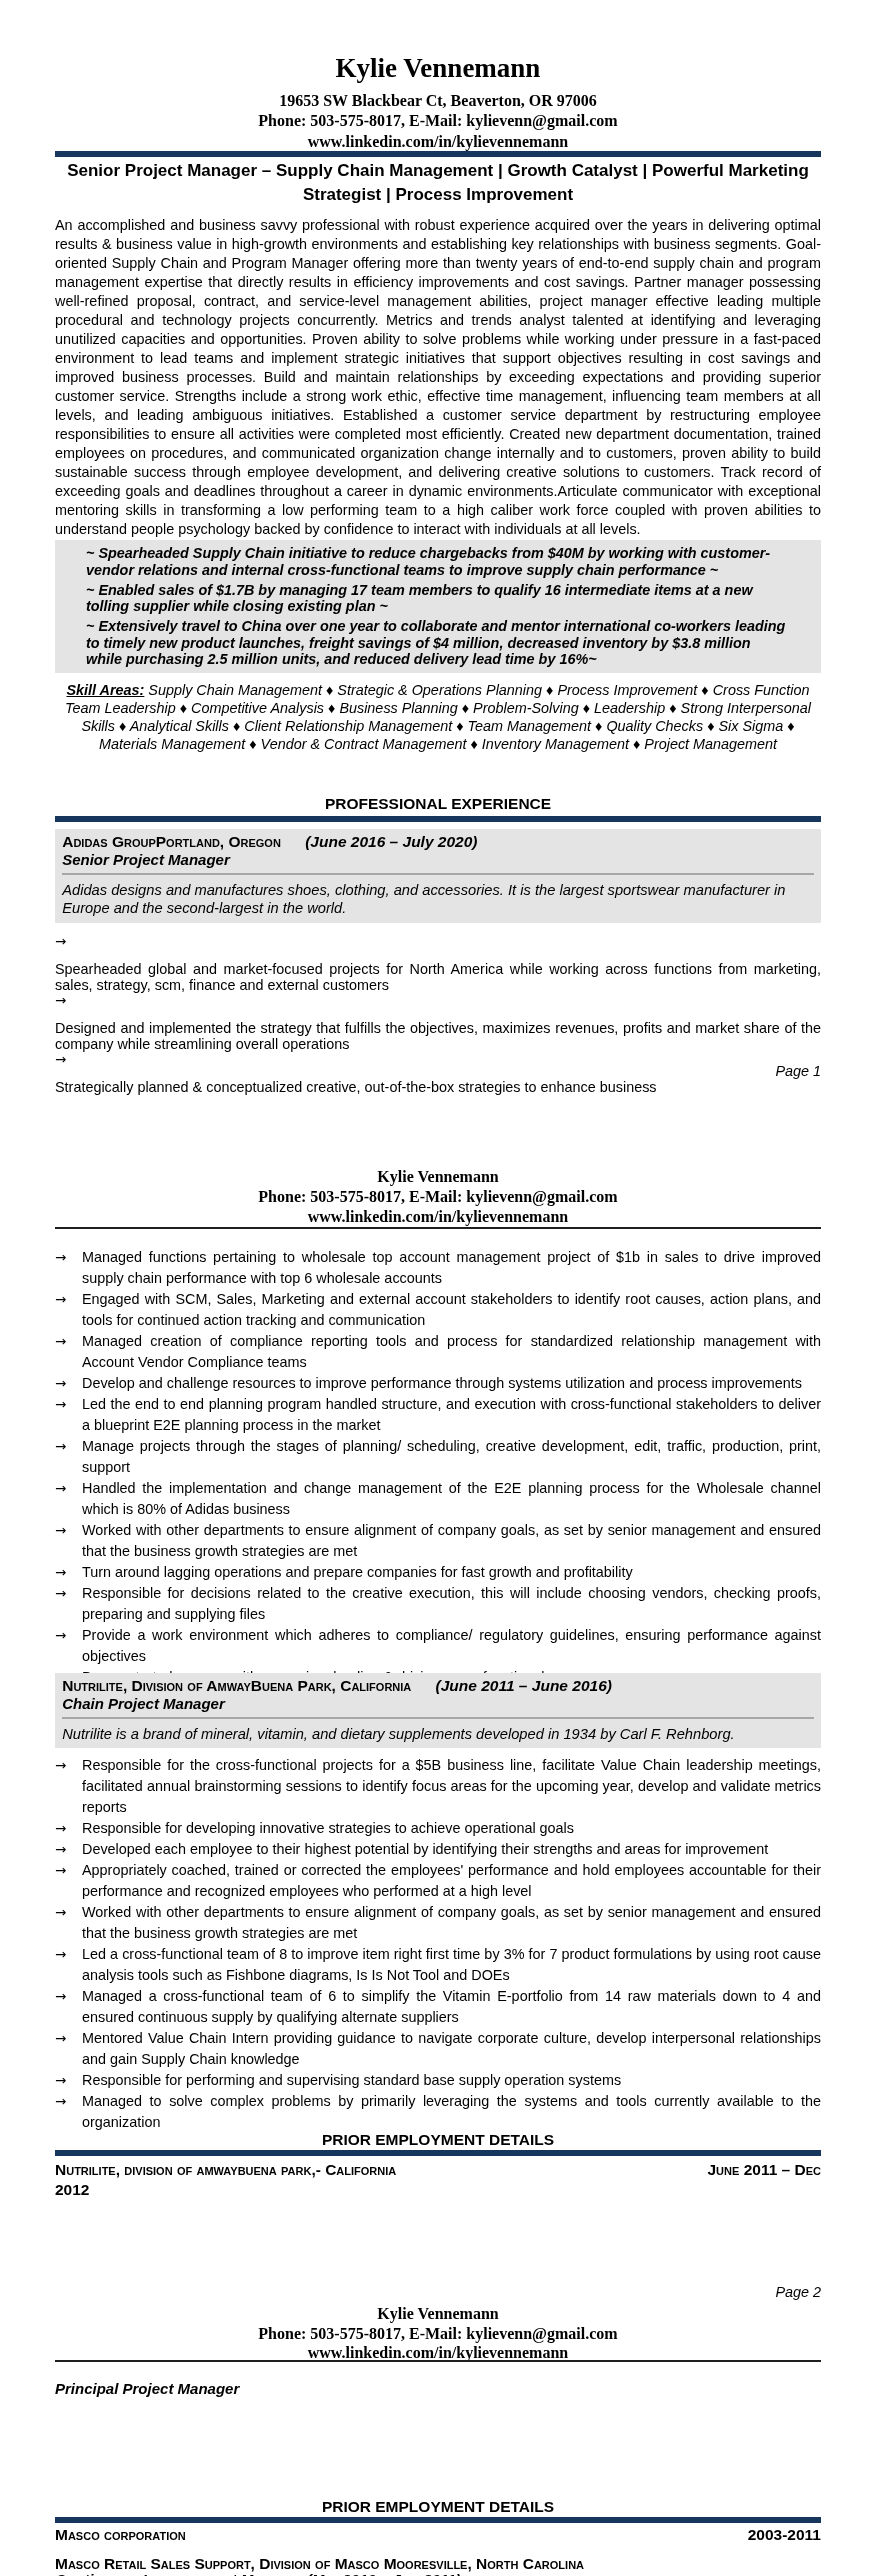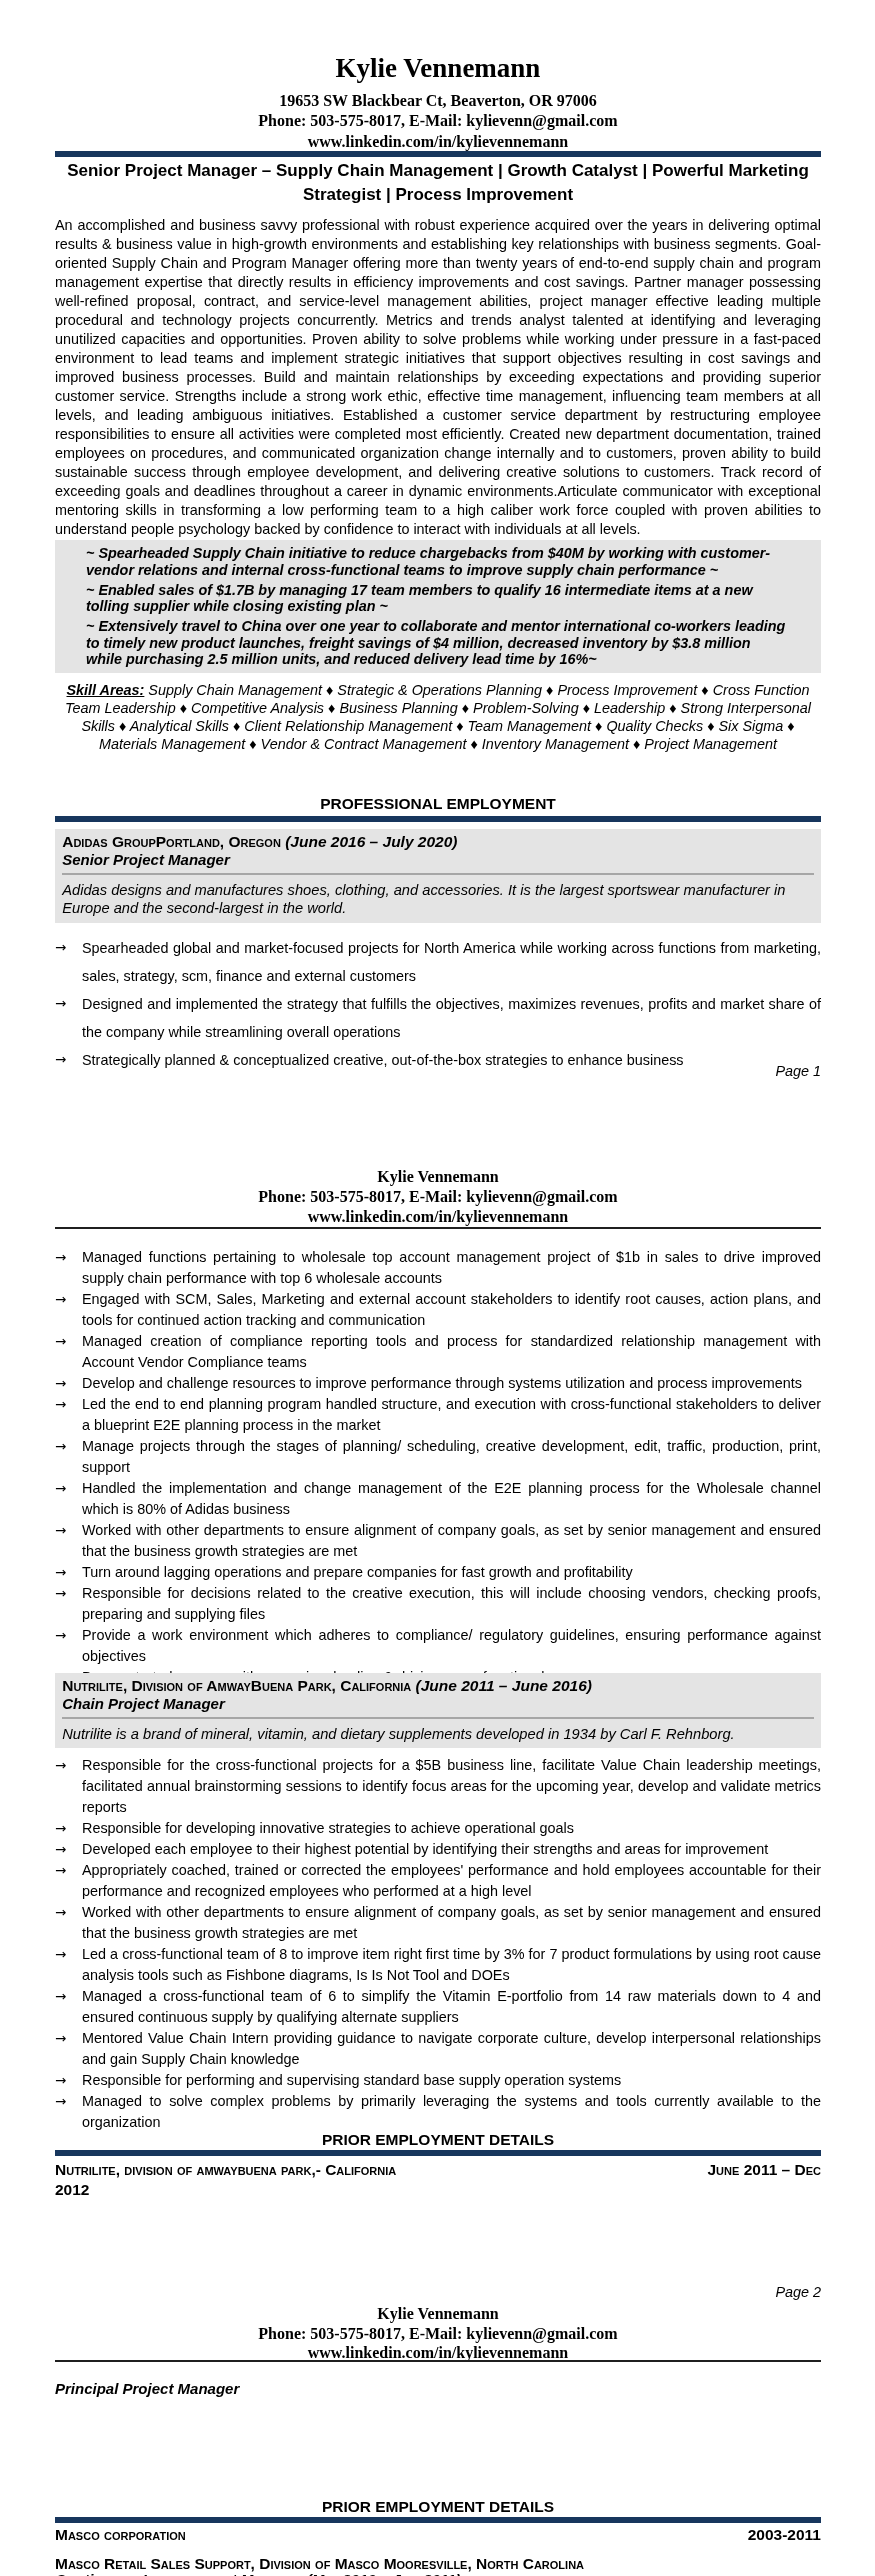--- a/index.html
+++ b/index.html
@@ -3,41 +3,41 @@
 <meta charset="utf-8">
 <style>
   html,body{margin:0;padding:0;background:#ffffff;}
   body{width:876px;height:3400px;position:relative;font-family:"Liberation Sans",sans-serif;color:#000;}
   .abs{position:absolute;left:55px;width:766px;}
   .center{text-align:center;}
   .right{text-align:right;}
   .justify{text-align:justify;}
   .serif{font-family:"Liberation Serif",serif;}
   .b{font-weight:bold;text-align:right;}
-  .i{font-style:italic;}
+  .i{font-style:italic;margin-left:20px;}
   .u{text-decoration:underline;}
   .sc{font-variant:small-caps;}
   .name{font-size:27px;font-weight:bold;line-height:1.12;}
   .contact{font-size:16px;font-weight:bold;line-height:19.6px;}
   .rule{position:absolute;left:55px;width:766px;height:5.7px;background:#17365d;}
   .thinrule{position:absolute;left:55px;width:766px;height:2.1px;background:#1f1f1f;}
   .headline{font-size:17px;font-weight:bold;line-height:24px;}
   .body-text{font-size:14.4px;line-height:19px;}
   .graybox{background:#e4e4e4;padding:4.1px 7.2px 5.2px 7.2px;box-sizing:border-box;}
   .graybox .co-line{font-size:15.5px;line-height:17.5px;}
   .graybox .role{font-size:15px;line-height:17.5px;font-weight:bold;font-style:italic;}
   .graybox .divider{height:2.1px;background:#a6a6a6;margin:5.2px 0 5.2px 0;}
   .graybox .blurb{font-size:14.7px;line-height:18.5px;font-style:italic;}
   .hlbox{background:#e4e4e4;padding:5.2px 31px;box-sizing:border-box;text-align:left;}
   .hl{font-size:14.4px;line-height:16.5px;font-weight:bold;font-style:italic;margin-bottom:3.6px;}
   .hl:last-child{margin-bottom:0;}
   .skills{font-size:14.4px;line-height:18px;font-style:italic;}
   .sec-head{font-size:15.5px;font-weight:bold;line-height:17.5px;}
   .bullets .bul{display:flex;}
-  .bullets.lh39 .bul{line-height:28px;}
+  .bullets.lh39 .bul{line-height:16px;flex-direction:column;}
   .bullets.lh38 .bul{line-height:21px;}
   .bullets .arr{flex:0 0 27px;font-family:"DejaVu Sans",sans-serif;font-size:13.4px;}
   .bullets .arr::before{content:"\2192";}
   .bullets .txt{flex:1;font-size:14.4px;text-align:justify;}
   .row{display:flex;justify-content:space-between;font-size:15.5px;font-weight:bold;line-height:17.5px;}
   .footer{font-size:14.4px;font-style:italic;padding-right:26px;}
   .carry{font-size:15px;font-weight:bold;font-style:italic;line-height:17.5px;}
 </style>
 </head>
 <body>
@@ -52,21 +52,21 @@
 
 <div class="abs hlbox" style="top:540px">
 
 <div class="hl">~ Spearheaded Supply Chain initiative to reduce chargebacks from $40M by working with customer-vendor relations and internal cross-functional teams to improve supply chain performance ~</div>
     <div class="hl">~ Enabled sales of $1.7B by managing 17 team members to qualify 16 intermediate items at a new tolling supplier while closing existing plan ~</div>
     <div class="hl">~ Extensively travel to China over one year to collaborate and mentor international co-workers leading to timely new product launches, freight savings of $4 million, decreased inventory by $3.8 million while purchasing 2.5 million units, and reduced delivery lead time by 16%~</div>
   </div>
 
 <div class="abs center skills" style="top:681px"><span class="b u">Skill Areas:</span><span> Supply Chain Management ♦ Strategic &amp; Operations Planning ♦ Process Improvement ♦ Cross Function Team Leadership ♦ Competitive Analysis ♦ Business Planning ♦ Problem-Solving ♦ Leadership ♦ Strong Interpersonal Skills ♦ Analytical Skills ♦ Client Relationship Management ♦ Team Management ♦ Quality Checks ♦ Six Sigma ♦ Materials Management ♦ Vendor &amp; Contract Management ♦ Inventory Management ♦ Project Management</span></div>
 
-<div class="abs center sec-head" style="top:795px">PROFESSIONAL EMPLOYMENT</div>
+<div class="abs center sec-head" style="top:795px">PROFESSIONAL EXPERIENCE</div>
 <div class="rule" style="top:816px"></div>
 
 <div class="abs graybox" style="top:829px">
   <div class="co-line"><span class="b sc">Adidas GroupPortland, Oregon </span><span class="b i">(June 2016 – July 2020)</span></div>
   <div class="role">Senior Project Manager</div>
   <div class="divider"></div>
   <div class="blurb">Adidas designs and manufactures shoes, clothing, and accessories. It is the largest sportswear manufacturer in Europe and the second-largest in the world.</div>
 </div>
 
 <div class="abs bullets lh39" style="top:934px">

